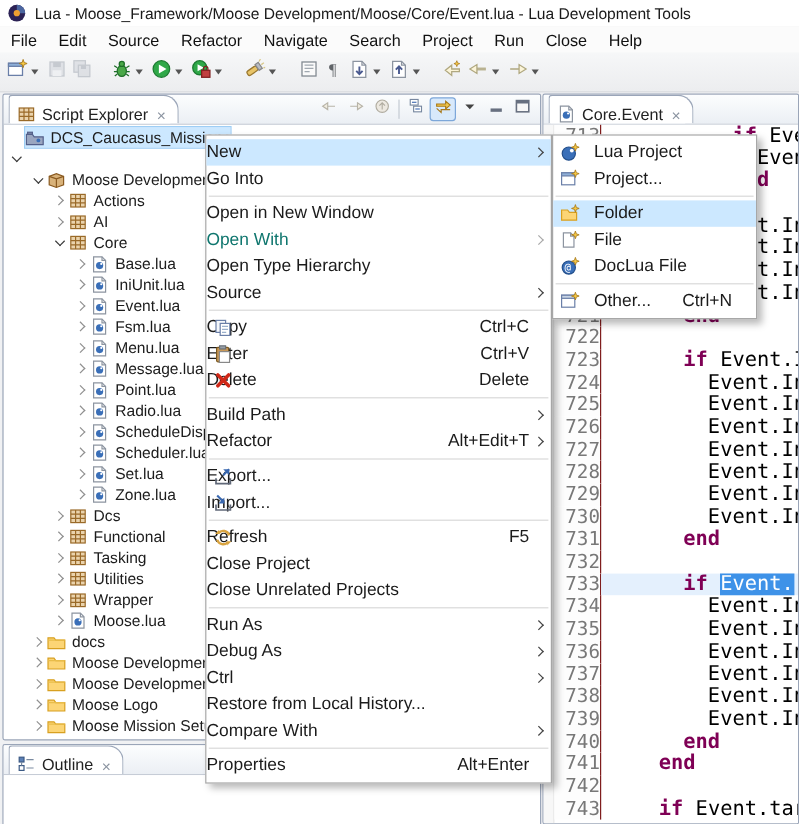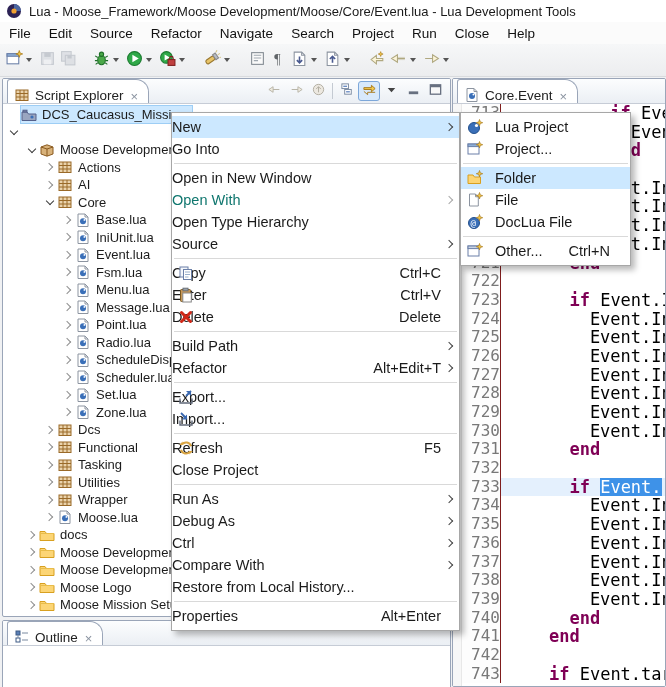--- a/index.html
+++ b/index.html
@@ -881,39 +881,42 @@
           <path d="M13 6.2A5.2 5.2 0 0 0 4 4.3M3 9.8A5.2 5.2 0 0 0 12 11.7" fill="none" stroke="#d9a441" stroke-width="2"></path>
           <path d="M4.6 1.5v3.4H1.2z" fill="#d9a441"></path>
           <path d="M11.4 14.5v-3.4h3.4z" fill="#d9a441"></path>
         </svg></span>
       <span>Refresh</span>
       <span class="accel">F5</span>
     </div>
     <div class="mi">
       <span>Close Project</span>
     </div>
+    <div class="mi">
+      <span>Close Unrelated Projects</span>
+    </div>
     <div class="msep"></div>
     <div class="mi">
       <span>Run As</span>
       <span class="subarrow"></span>
     </div>
     <div class="mi">
       <span>Debug As</span>
       <span class="subarrow"></span>
     </div>
     <div class="mi">
       <span>Ctrl</span>
       <span class="subarrow"></span>
     </div>
     <div class="mi">
+      <span>Restore from Local History...</span>
+    </div>
+    <div class="mi">
       <span>Compare With</span>
       <span class="subarrow"></span>
-    </div>
-    <div class="mi">
-      <span>Restore from Local History...</span>
     </div>
     <div class="msep"></div>
     <div class="mi">
       <span>Properties</span>
       <span class="accel">Alt+Enter</span>
     </div>
   </div>
 <div id="new-submenu" class="menu">
     <div class="mi">
       <span class="micon"><svg viewBox="0 0 16 16">

